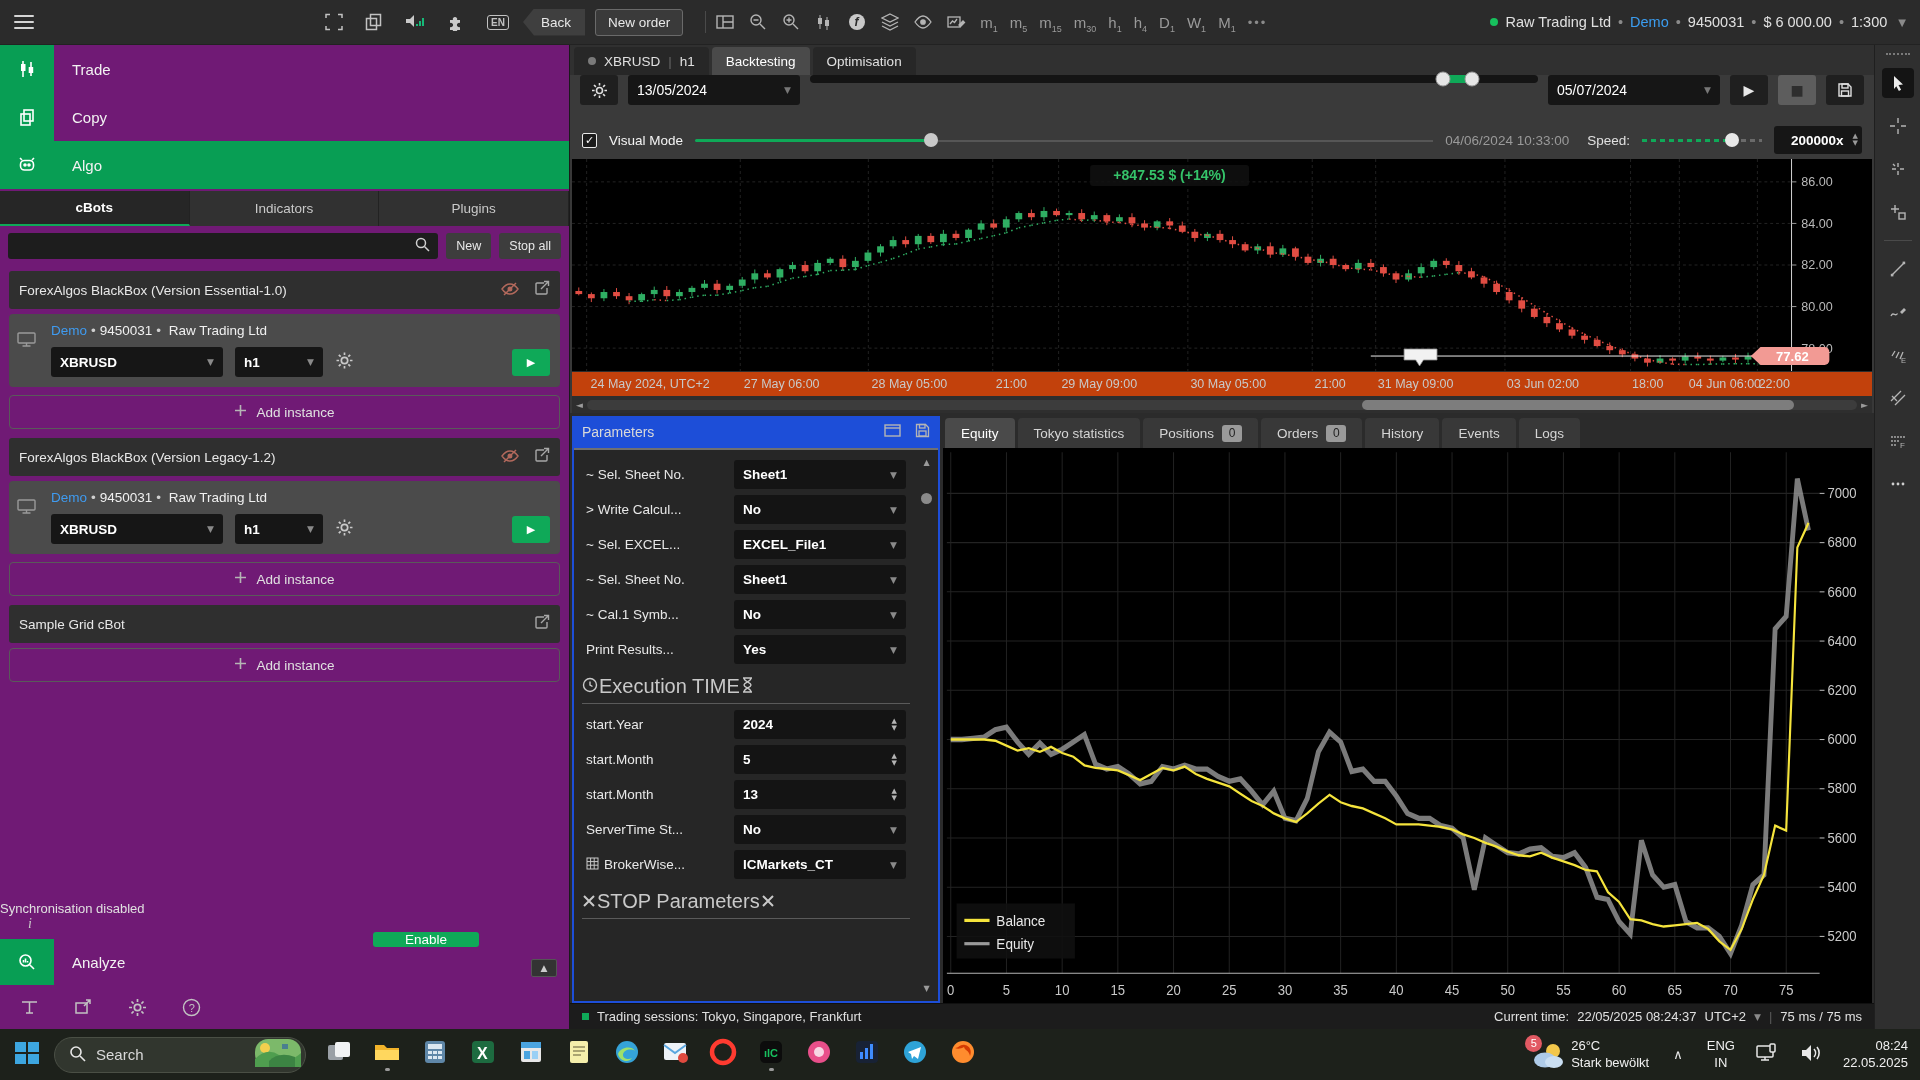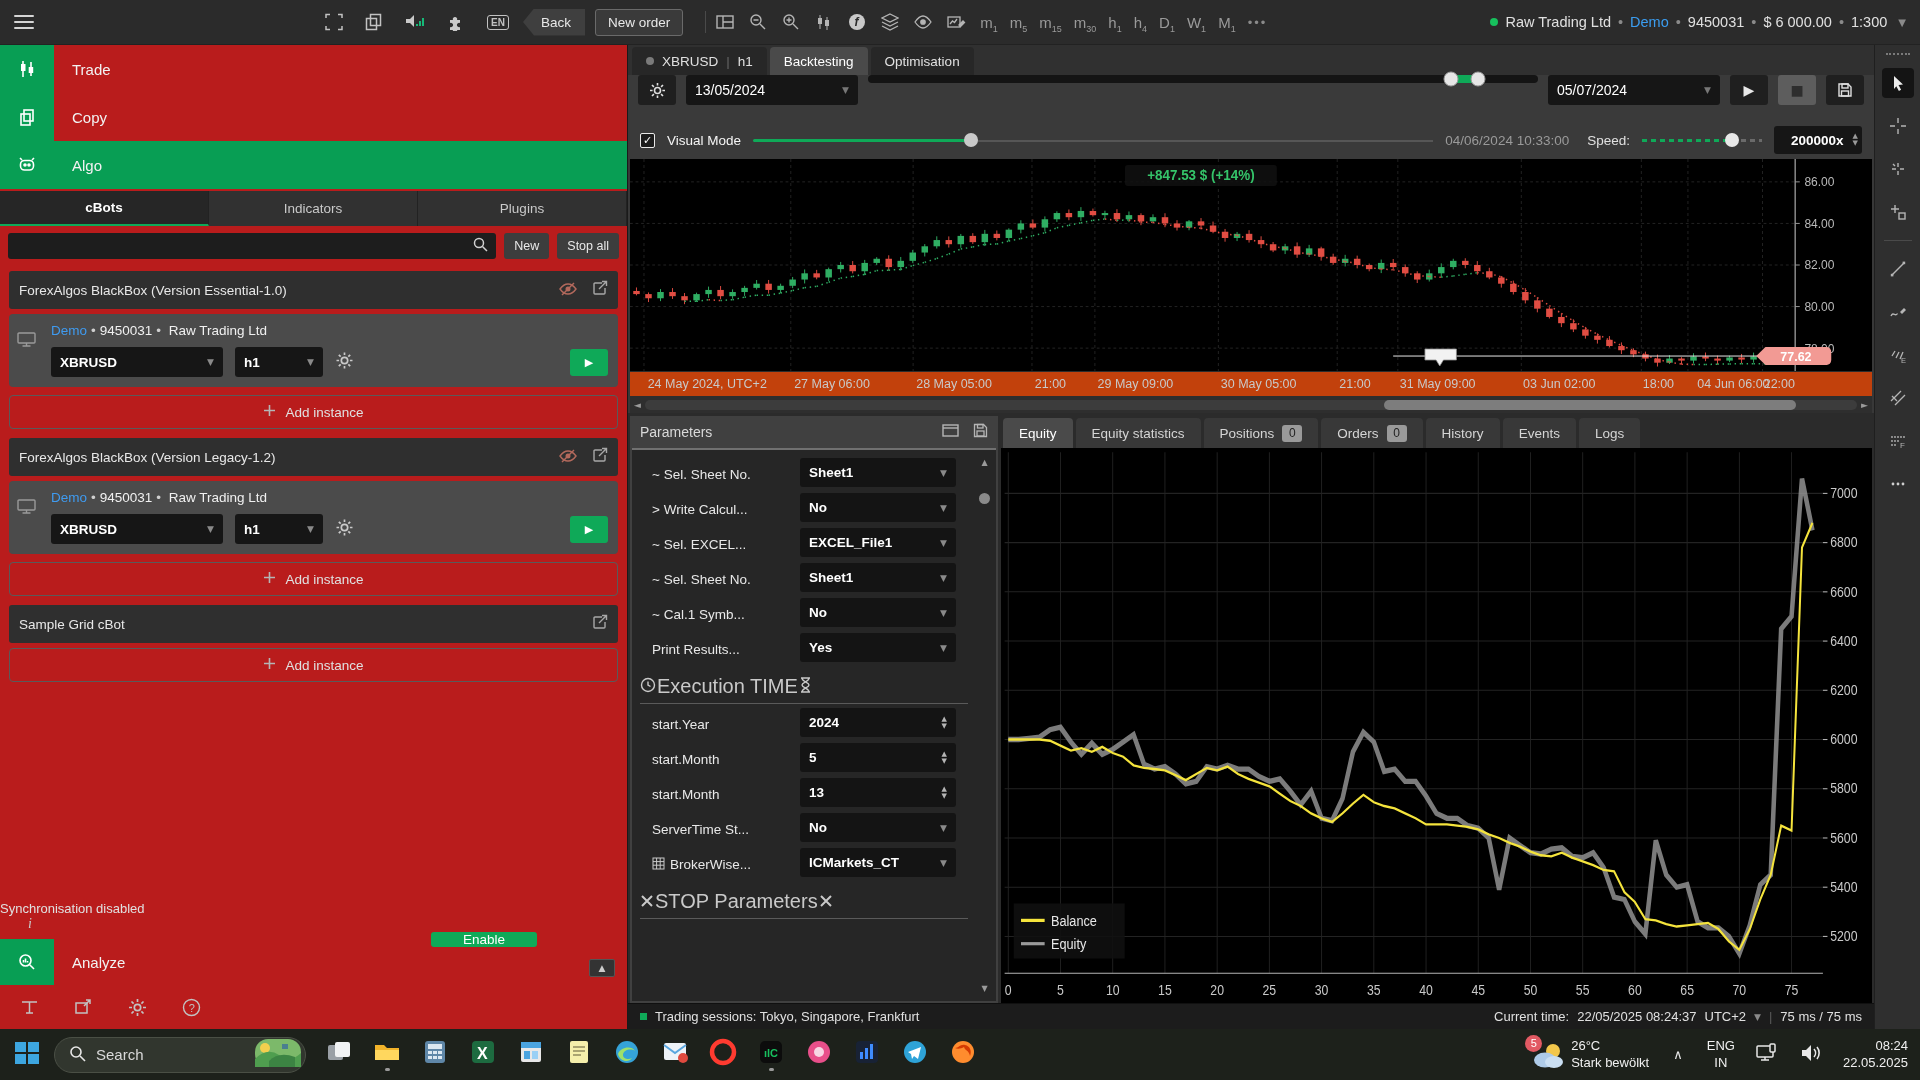--- a/index.html
+++ b/index.html
@@ -35,21 +35,21 @@
   .account { margin-left:auto; margin-right:14px; display:flex; align-items:center; gap:7px; font-size:14.5px; }
   .acct-dot { width:8px; height:8px; border-radius:50%; background:#17c15d; }
   .acct-sep { color:#8a8a8a; }
   .acct-demo { color:#3b9df0; }
   .acct-caret { color:#8a8a8a; font-size:10px; margin-left:4px; }
 
   
   .mid { flex:1; display:flex; min-height:0; }
 
   
-  .sidebar { width:628px; background:#b91c1c; display:flex; flex-direction:column; border-right:1px solid #1a1a1a; position:relative; }
+  .sidebar { width:570px; background:#701a75; display:flex; flex-direction:column; border-right:1px solid #1a1a1a; position:relative; }
   .nav-item { height:48px; display:flex; align-items:center; cursor:pointer; }
   .nav-icon { width:54px; height:48px; background:#089e54; display:flex; align-items:center; justify-content:center; flex:0 0 auto; }
   .nav-label { padding-left:18px; font-size:15px; color:#f2f2f2; }
   .nav-item.active { background:#089e54; }
   .side-tabs { height:35px; display:flex; margin-top:2px; }
   .side-tab { flex:1; display:flex; align-items:center; justify-content:center; background:#313131; color:#c9c9c9; font-size:13.5px; border-right:1px solid #222; cursor:pointer; }
   .side-tab.active { background:#262626; color:#fff; font-weight:bold; border-bottom:2px solid #0fa958; }
   .search-row { display:flex; align-items:center; gap:8px; padding:7px 8px; }
   .search-box { flex:1; height:26px; background:#1d1d1d; border-radius:3px; display:flex; align-items:center; justify-content:flex-end; padding:0 8px; }
   .sm-btn { height:26px; padding:0 10px; background:#3d3d3d; border-radius:3px; color:#e8e8e8; font-size:12.5px; display:flex; align-items:center; cursor:pointer; }
@@ -116,25 +116,25 @@
   .chart-wrap { height:212px; background:#000; position:relative; margin:0 2px; }
   .chart-wrap svg { width:100%; height:100%; display:block; }
   .time-axis { height:25px; background:#c2410c; margin:0 2px; position:relative; border-top:1px solid #2c2c2c; }
   .time-axis span { position:absolute; top:5px; font-size:12.5px; color:#c9c9c9; white-space:nowrap; }
   .hscroll { height:17px; display:flex; align-items:center; padding:0 4px; gap:4px; background:#2e2e2e; margin:0 2px; }
   .hs-arrow { color:#9a9a9a; font-size:9px; }
   .hs-track { flex:1; height:10px; border-radius:5px; background:#3c3c3c; position:relative; }
   .hs-thumb { position:absolute; left:61%; width:34%; top:0; bottom:0; border-radius:5px; background:#7d7d7d; }
 
   .panels { flex:1; display:flex; gap:3px; padding:3px 2px 0 2px; background:#2b2b2b; min-height:0; }
-  .params { width:368px; background:#404040; display:flex; flex-direction:column; flex:0 0 auto; }
+  .params { width:368px; background:#1d4ed8; display:flex; flex-direction:column; flex:0 0 auto; }
   .params-header { height:32px; display:flex; align-items:center; padding:0 10px; gap:14px; }
   .params-title { font-size:14px; color:#d9d9d9; margin-right:auto; }
   .params-list { flex:1; margin:0 2px 2px; background:#262626; border-top:2px solid #707070; position:relative; padding:6px 28px 6px 8px; overflow:hidden; }
-  .prow { height:33px; margin:2px 12px; display:flex; }
+  .prow { height:33px; margin:2px 4px; display:flex; align-items:center; }
   .plabel { width:148px; font-size:13.5px; color:#e8e8e8; white-space:nowrap; overflow:hidden; flex:0 0 auto; display:flex; align-items:center; gap:5px; }
   .pctl { flex:1; height:29px; background:#141414; border-radius:3px; display:flex; align-items:center; padding:0 9px; color:#fff; font-weight:bold; font-size:13.5px; }
   .pctl .caret { margin-left:auto; color:#8a8a8a; font-size:9px; }
   .pctl .steps { margin-left:auto; display:flex; flex-direction:column; color:#b5b5b5; font-size:7px; line-height:7px; }
   .psection { height:34px; display:flex; align-items:center; gap:1px; color:#c9c9c9; font-size:20px; border-bottom:1px solid #5a5a5a; margin:4px 0;text-align:center; }
   .pscroll { position:absolute; right:5px; top:8px; bottom:8px; width:13px; display:flex; flex-direction:column; align-items:center; color:#9a9a9a; font-size:8px; }
   .pscroll .thumb { width:11px; height:11px; border-radius:50%; background:#8a8a8a; margin-top:26px; }
   .pscroll .dn { margin-top:auto; }
 
   .equity-panel { flex:1; display:flex; flex-direction:column; min-width:0; }
@@ -1071,21 +1071,21 @@
               </div>
             </div>
         </div>
 
         <div class="equity-panel">
           <div class="btabs" id="btabs">
               <div class="btab active">
                 <span>Equity</span>
               </div>
               <div class="btab">
-                <span>Equity statistics</span>
+                <span>Tokyo statistics</span>
               </div>
               <div class="btab">
                 <span>Positions</span>
                 <span class="badge">0</span>
               </div>
               <div class="btab">
                 <span>Orders</span>
                 <span class="badge">0</span>
               </div>
               <div class="btab">

